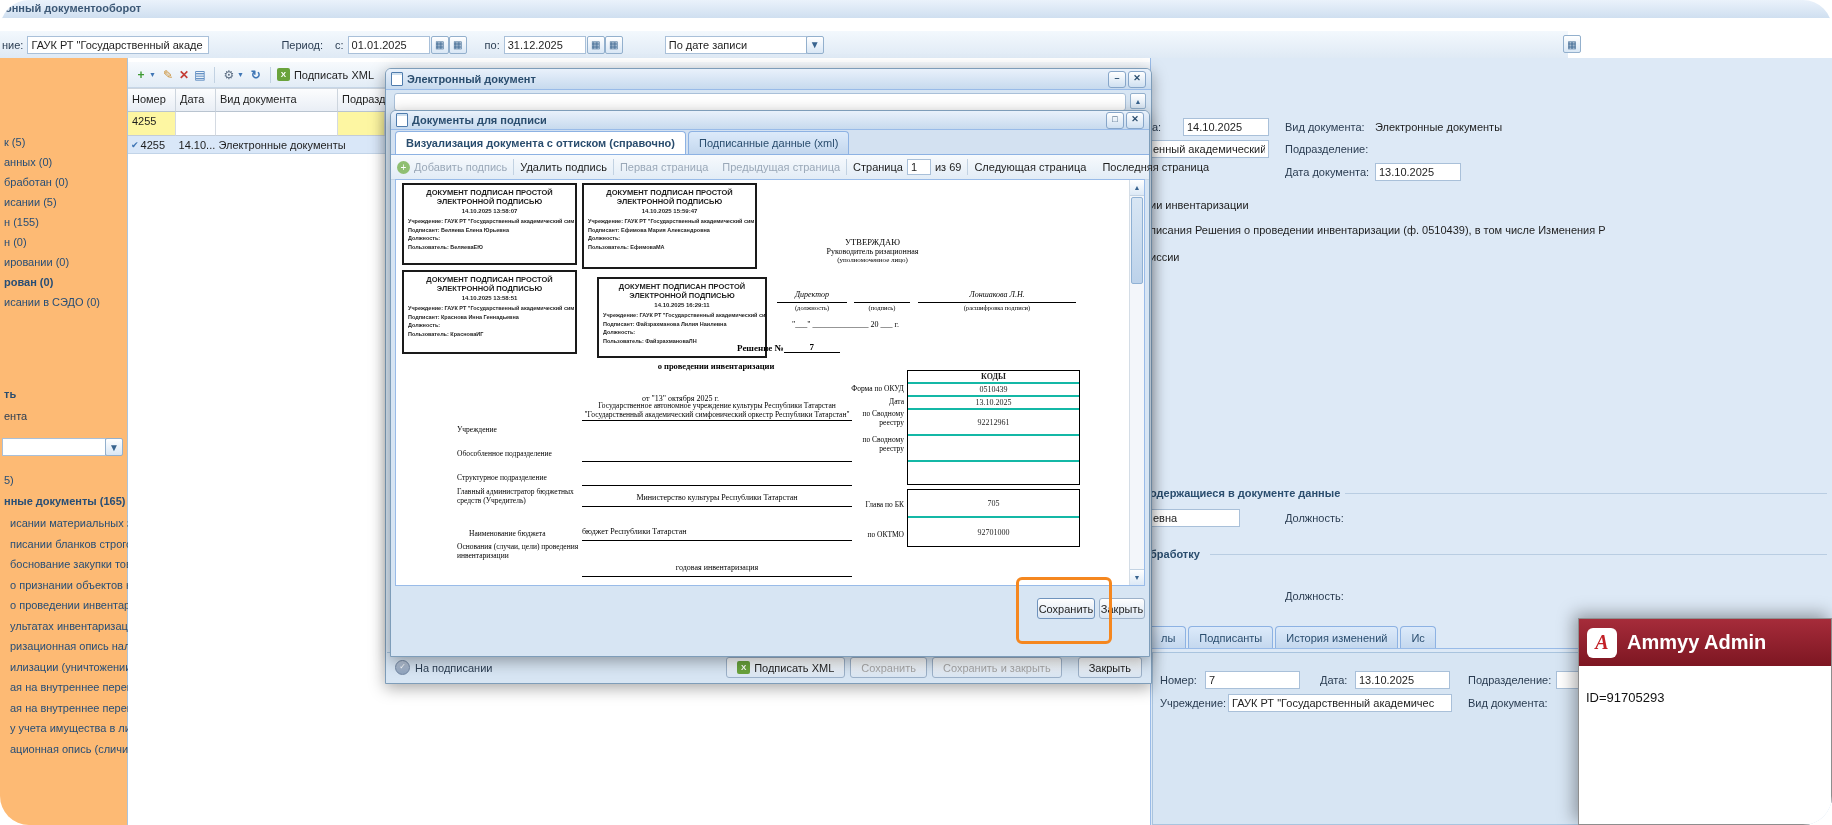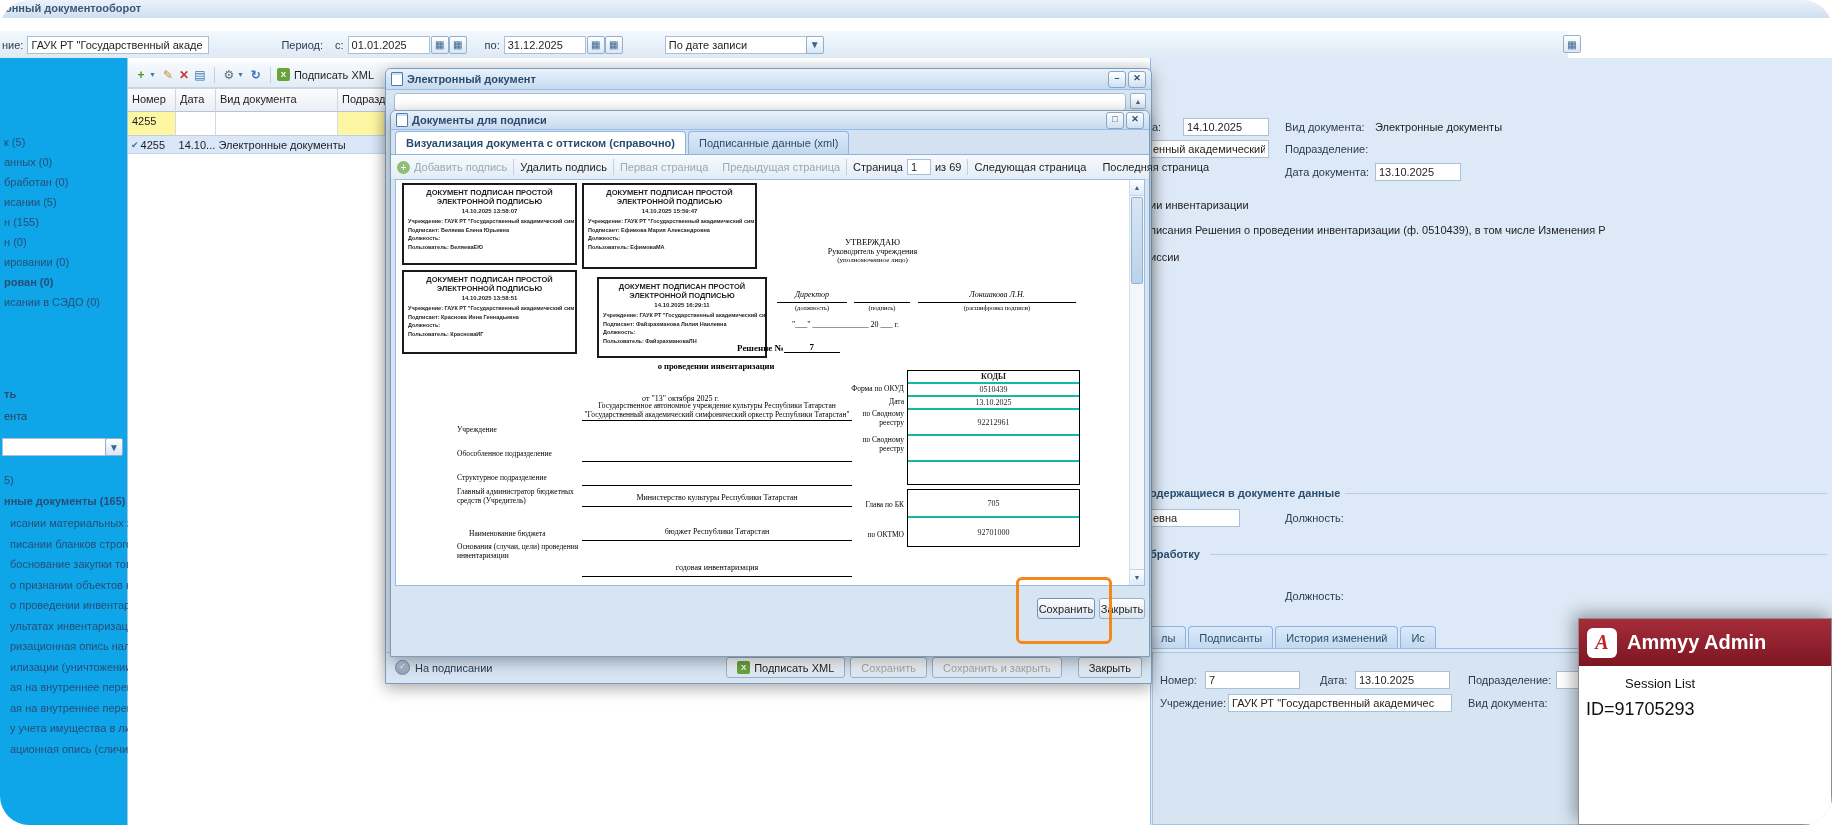--- a/index.html
+++ b/index.html
@@ -83,21 +83,21 @@
     <span class="cbtn" style="margin-left:1px;">▦</span>
     <span class="cbtn">▦</span>
     <div class="flex" style="margin-left:42px;">
       <div class="inp flex" style="width:142px;">По дате записи</div>
       <span class="cbtn" style="margin-left:-1px;">▼</span>
     </div>
   </div>
   <div class="a" style="left:1568px;top:31px;width:264px;height:27px;background:#ffffff;"></div>
   <span class="cbtn a" style="left:1563px;top:35px;">▦</span>
 
-  <div class="a" style="left:0;top:58px;width:128px;height:767px;background:#0ea5e9;border-right:1px solid #aac4dd;box-sizing:border-box;">
+  <div class="a" style="left:0;top:58px;width:128px;height:767px;background:#fdba74;border-right:1px solid #aac4dd;box-sizing:border-box;">
     <div class="a" style="left:0;top:74px;width:126px;">
       <div class="sideitem">к (5)</div>
       <div class="sideitem">анных (0)</div>
       <div class="sideitem">бработан (0)</div>
       <div class="sideitem">исании (5)</div>
       <div class="sideitem">н (155)</div>
       <div class="sideitem">н (0)</div>
       <div class="sideitem">ировании (0)</div>
       <div class="sideitem bold">рован (0)</div>
       <div class="sideitem">исании в СЭДО (0)</div>
@@ -289,21 +289,21 @@
           <div class="t">ДОКУМЕНТ ПОДПИСАН ПРОСТОЙ ЭЛЕКТРОННОЙ ПОДПИСЬЮ</div>
           <div class="d">14.10.2025 16:29:11</div>
           <div class="l">Учреждение: ГАУК РТ "Государственный академический сим</div>
           <div class="l">Подписант: Файзрахманова Лилия Наилевна</div>
           <div class="l">Должность:</div>
           <div class="l">Пользователь: ФайзрахмановаЛН</div>
         </div>
 
         <div class="a ds" style="left:374px;top:57px;width:205px;text-align:center;">
           <div style="font-size:8.5px;">УТВЕРЖДАЮ</div>
-          <div style="font-size:8px;">Руководитель учреждения</div>
+          <div style="font-size:8px;">Руководитель ризационная</div>
           <div style="font-size:7px;">(уполномоченное лицо)</div>
         </div>
 
         <div class="a ds" style="left:381px;top:110px;width:70px;text-align:center;font-style:italic;font-size:8px;">Директор</div>
         <div class="a uline" style="left:381px;top:122px;width:70px;"></div>
         <div class="a ds cap" style="left:381px;top:124px;width:70px;">(должность)</div>
         <div class="a uline" style="left:458px;top:122px;width:56px;"></div>
         <div class="a ds cap" style="left:458px;top:124px;width:56px;">(подпись)</div>
         <div class="a ds" style="left:522px;top:110px;width:158px;text-align:center;font-style:italic;font-size:8px;">Лоншакова Л.Н.</div>
         <div class="a uline" style="left:522px;top:122px;width:158px;"></div>
@@ -342,21 +342,21 @@
         <div class="a ds" style="left:61px;top:307px;width:142px;font-size:7.5px;line-height:1.25;">Главный администратор бюджетных средств (Учредитель)</div>
         <div class="a ds" style="left:61px;top:349px;font-size:7.5px;padding-left:12px;">Наименование бюджета</div>
         <div class="a ds" style="left:61px;top:362px;width:128px;font-size:7.5px;line-height:1.25;">Основания (случаи, цели) проведения инвентаризации</div>
 
         <div class="a ds" style="left:246px;top:214px;font-size:8px;">от "13" октября 2025 г.</div>
         <div class="a ds" style="left:186px;top:222px;width:270px;text-align:center;font-size:7.5px;line-height:1.15;border-bottom:1px solid #000;padding-bottom:1px;">Государственное автономное учреждение культуры Республики Татарстан "Государственный академический симфонический оркестр Республики Татарстан"</div>
         <div class="a uline" style="left:186px;top:281px;width:270px;"></div>
         <div class="a uline" style="left:186px;top:305px;width:270px;"></div>
         <div class="a ds" style="left:186px;top:313px;width:270px;text-align:center;font-size:8px;">Министерство культуры Республики Татарстан</div>
         <div class="a uline" style="left:186px;top:326px;width:270px;"></div>
-        <div class="a ds" style="left:186px;top:347px;width:270px;text-align:center;font-size:8px;">бюджет Республики Татарстан</div>
+        <div class="a ds" style="left:186px;top:347px;width:270px;font-size:8px;">бюджет Республики Татарстан</div>
         <div class="a uline" style="left:186px;top:360px;width:270px;"></div>
         <div class="a ds" style="left:186px;top:383px;width:270px;text-align:center;font-size:8px;">годовая инвентаризация</div>
         <div class="a uline" style="left:186px;top:396px;width:270px;"></div>
 
         <div class="a" style="right:0;top:0;width:15px;height:405px;background:#f3f6fa;border-left:1px solid #d4dde6;box-sizing:border-box;">
           <div style="height:15px;text-align:center;font-size:7px;line-height:15px;color:#39648f;background:linear-gradient(#fff,#dce9f6);border-bottom:1px solid #c3d3e3;">▲</div>
           <div style="margin:1px;height:85px;background:linear-gradient(#d8e6f4,#bcd2ea);border:1px solid #8fb1d4;border-radius:2px;"></div>
           <div style="position:absolute;bottom:0;width:100%;height:15px;text-align:center;font-size:7px;line-height:15px;color:#39648f;background:linear-gradient(#fff,#dce9f6);border-top:1px solid #c3d3e3;">▼</div>
         </div>
       </div>
@@ -366,17 +366,16 @@
     <span class="btn a" style="left:708px;top:487px;width:46px;">Закрыть</span>
   </div>
 
   <div class="a" style="left:1016px;top:577px;width:90px;height:61px;border:3px solid #f5871f;border-radius:6px;z-index:30;"></div>
 
   <div class="a" style="left:1578px;top:618px;width:254px;height:207px;background:#fff;border:1px solid #8e8e8e;box-shadow:-4px -4px 16px rgba(0,0,0,.35);z-index:40;box-sizing:border-box;">
     <div class="flex" style="height:47px;background:linear-gradient(#a62c3a,#7d1622);color:#fff;font-size:20px;font-weight:bold;">
       <span class="alogo">A</span>
       <span>Ammyy Admin</span>
     </div>
-    <div style="padding:10px 0 0 46px;font-size:13px;color:#111;">Session List</div>
-    <div style="padding:8px 0 0 7px;font-size:18px;color:#111;">ID=91705293</div>
+    <div style="padding:8px 0 0 7px;font-size:13px;color:#111;margin-top:16px;">ID=91705293</div>
   </div>
 
 </div>
 
 </body></html>

